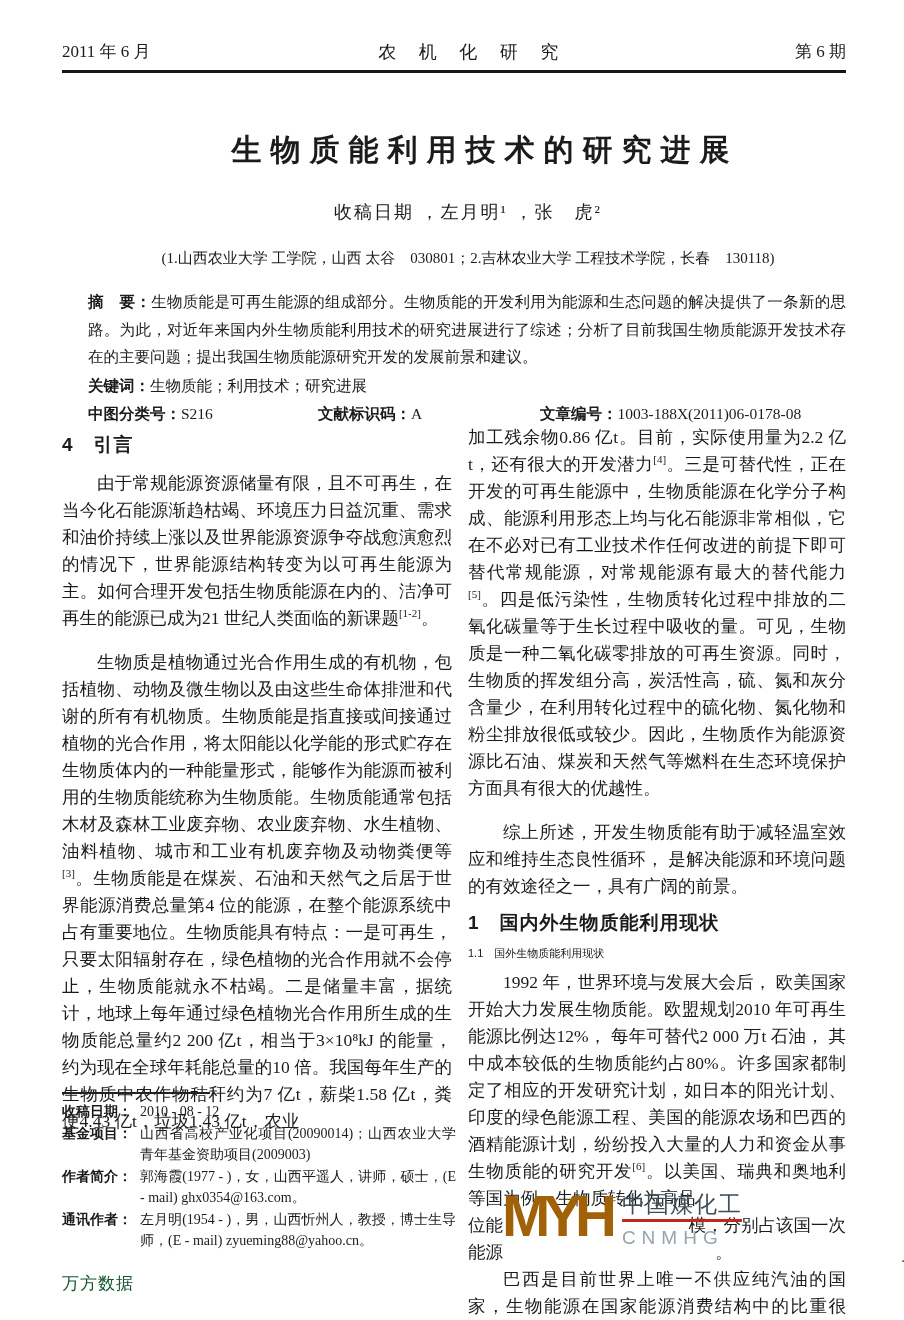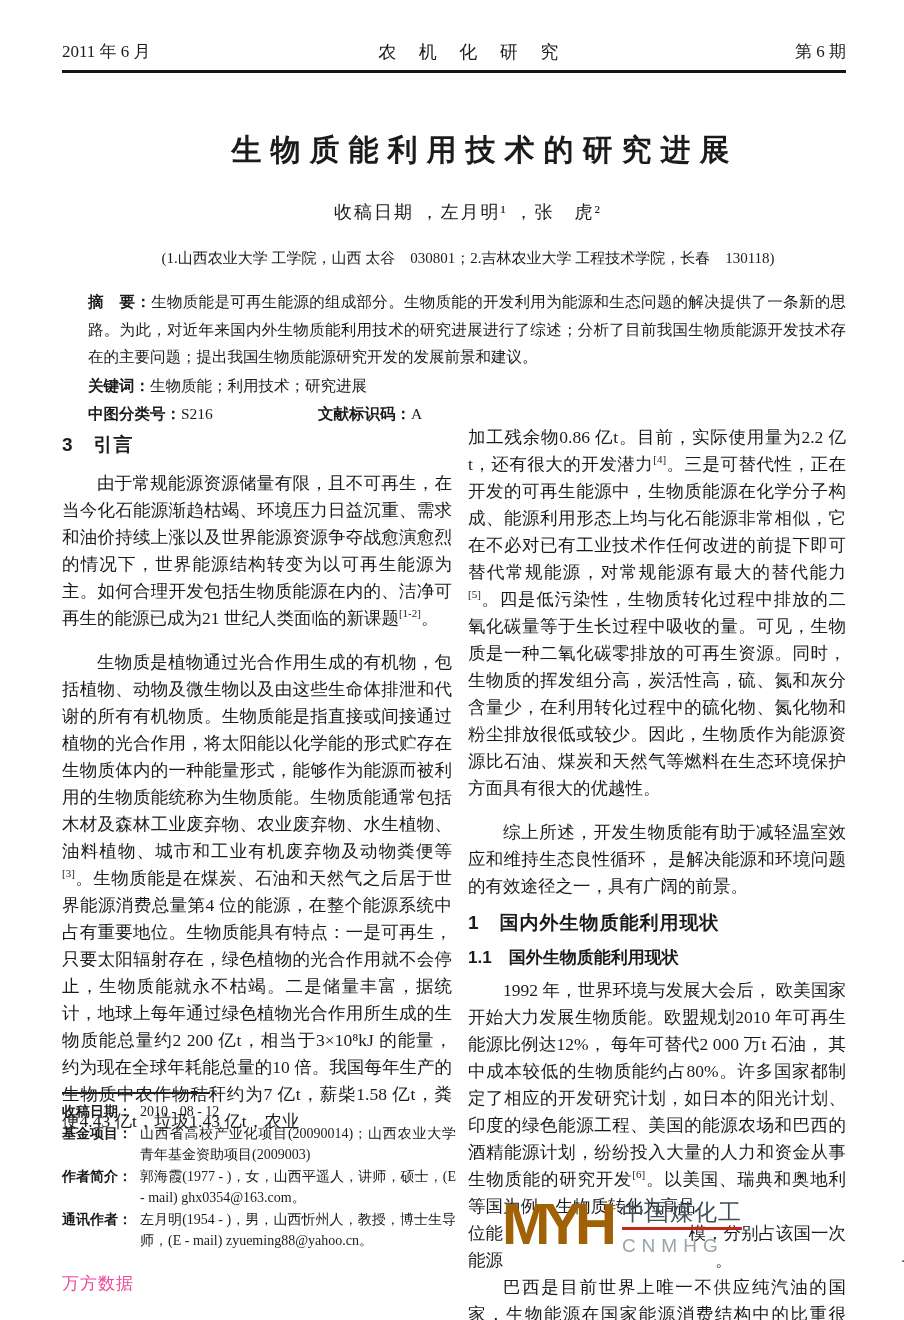--- a/index.html
+++ b/index.html
@@ -34,21 +34,21 @@
   .abs-p{text-align:justify;}
   .kw-row{margin-top:1px;}
   .class-row{display:flex;margin-top:1px;}
   .class-item1{width:230px;}
   .class-item2{width:222px;}
 
   
   .col-left{position:absolute;left:62px;top:432px;width:390px;}
   .col-right{position:absolute;left:468px;top:424px;width:378px;}
   .sec-h{font-family:"Liberation Sans",sans-serif;font-weight:bold;font-size:19px;margin:0 0 12px 0;letter-spacing:1px;}
-  .sec-h3{font-family:"Liberation Sans",sans-serif;font-weight:bold;font-size:17px;margin:10px 0 8px 0;}
+  .sec-h3{font-family:"Liberation Sans",sans-serif;font-weight:normal;font-size:11px;margin:10px 0 8px 0;}
   .body-p{font-size:17.5px;line-height:27px;text-align:justify;margin:0;}
   .indent{text-indent:2em;}
   .mt{margin-top:17px;}
   sup{font-size:11px;line-height:0;vertical-align:super;}
 
   
   .footnote-block{position:absolute;left:62px;top:1092px;width:394px;font-size:14px;line-height:21.5px;}
   .fn-rule{width:148px;border-top:2px solid #222;margin-bottom:7px;}
   .fn-entry{display:flex;}
   .fn-label{flex:0 0 78px;font-family:"Liberation Sans",sans-serif;font-weight:bold;}
@@ -64,21 +64,21 @@
     font-family:"Liberation Sans",sans-serif;font-weight:900;font-size:58px;
     line-height:0.95;color:#a16207;letter-spacing:-7px;
   }
   .wm-right{margin-left:12px;padding-top:3px;}
   .wm-cn{font-family:"Liberation Sans",sans-serif;font-size:23px;color:#3f4d57;
     letter-spacing:1px;border-bottom:3px solid #c4271b;padding-bottom:1px;}
   .wm-en{font-family:"Liberation Sans",sans-serif;font-size:19px;color:#97a4ab;letter-spacing:6px;margin-top:2px;}
 
   
   .page-number{position:absolute;left:0;top:1254px;width:100%;text-align:right;font-size:14px;letter-spacing:1px;}
-  .scan-mark{position:absolute;left:62px;top:1272px;font-size:17px;color:#ec4899;letter-spacing:1px;}
+  .scan-mark{position:absolute;left:62px;top:1272px;font-size:17px;color:#14532d;letter-spacing:1px;}
 </style>
 </head>
 <body>
 
 <div class="page">
 
   <div class="journal-header">
     <span>2011 年 6 月</span>
     <span class="journal-name">农 机 化 研 究</span>
     <span>第 6 期</span>
@@ -95,25 +95,28 @@
     <div class="kw-row">
       <span class="lbl">关键词：</span><span>生物质能；利用技术；研究进展</span>
     </div>
     <div class="class-row">
       <span class="class-item1">
         <span class="lbl">中图分类号：</span><span>S216</span>
       </span>
       <span class="class-item2">
         <span class="lbl">文献标识码：</span><span>A</span>
       </span>
+      <span class="class-item3">
+        <span class="lbl">文章编号：</span><span>1003-188X(2011)06-0178-08</span>
+      </span>
     </div>
   </div>
 
   <div class="col-left">
-    <h2 class="sec-h">3　引言</h2>
+    <h2 class="sec-h">4　引言</h2>
     <p class="body-p indent sup-refs">由于常规能源资源储量有限，且不可再生，在当今化石能源渐趋枯竭、环境压力日益沉重、需求和油价持续上涨以及世界能源资源争夺战愈演愈烈的情况下，世界能源结构转变为以可再生能源为主。如何合理开发包括生物质能源在内的、洁净可再生的能源已成为21 世纪人类面临的新课题<sup>[1-2]</sup>。</p>
     <p class="body-p indent mt sup-refs">生物质是植物通过光合作用生成的有机物，包括植物、动物及微生物以及由这些生命体排泄和代谢的所有有机物质。生物质能是指直接或间接通过植物的光合作用，将太阳能以化学能的形式贮存在生物质体内的一种能量形式，能够作为能源而被利用的生物质能统称为生物质能。生物质能通常包括木材及森林工业废弃物、农业废弃物、水生植物、油料植物、城市和工业有机废弃物及动物粪便等<sup>[3]</sup>。生物质能是在煤炭、石油和天然气之后居于世界能源消费总量第4 位的能源，在整个能源系统中占有重要地位。生物质能具有特点：一是可再生，只要太阳辐射存在，绿色植物的光合作用就不会停止，生物质能就永不枯竭。二是储量丰富，据统计，地球上每年通过绿色植物光合作用所生成的生物质能总量约2 200 亿t，相当于3×10⁸kJ 的能量，约为现在全球年耗能总量的10 倍。我国每年生产的生物质中农作物秸秆约为7 亿t，薪柴1.58 亿t，粪便4.43 亿t，垃圾1.43 亿t，农业</p>
   </div>
 
   <div class="footnote-block">
     <div class="fn-rule"></div>
     <div class="fn-entry">
       <span class="fn-label">收稿日期：</span>
       <span class="fn-text">2010 - 08 - 12</span>
     </div>

